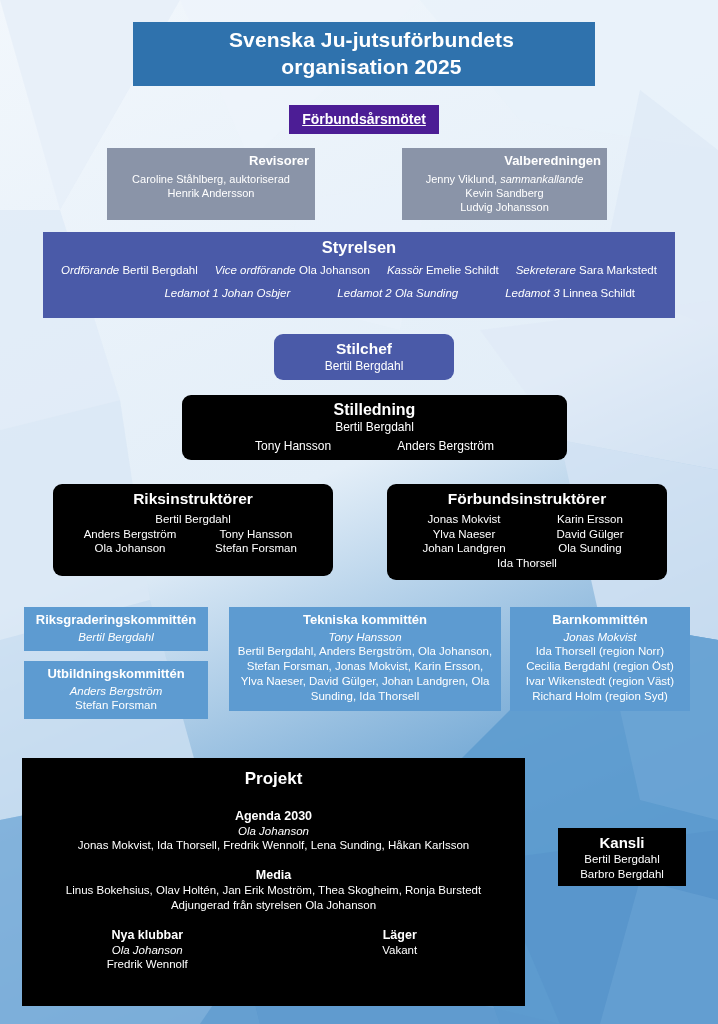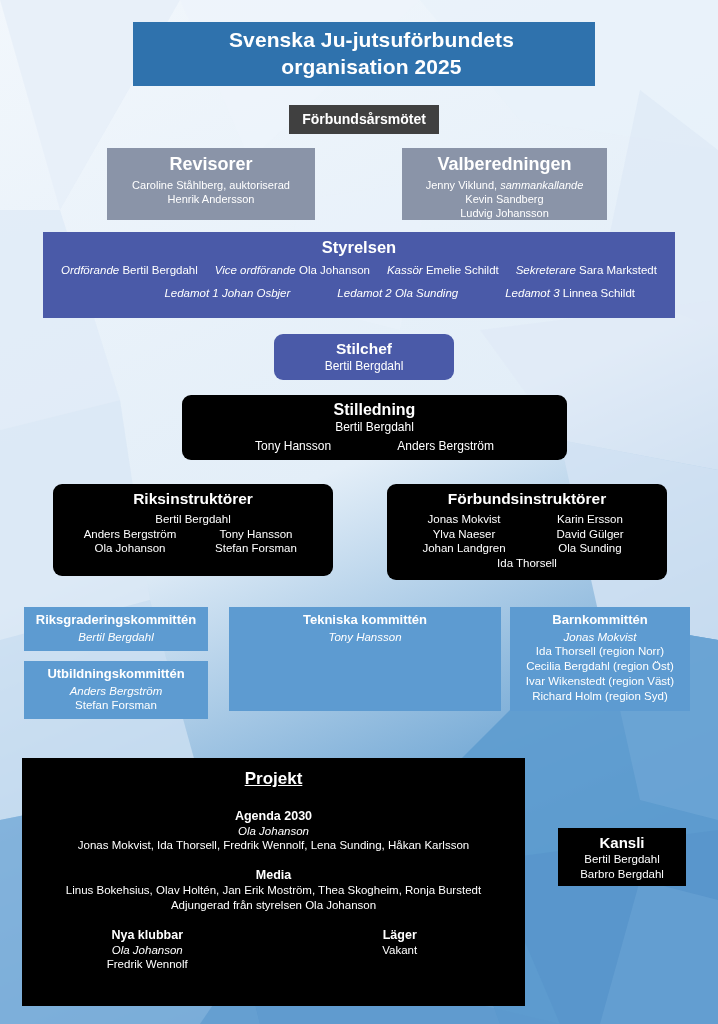--- a/index.html
+++ b/index.html
@@ -45,21 +45,21 @@
     font-weight: bold;
     display: block;
   }
   .node .sub {
     display: block;
   }
   .ital { font-style: italic; }
 
   
   .c-header   { background: #2f72ad; }
-  .c-light    { background: #404040; }
+  .c-light    { background: #4c1d95; text-decoration: underline; }
   .c-gray     { background: #8a94a8; }
   .c-purple   { background: #4a5aa8; }
   .c-blue     { background: #000000; }
   .c-midblue  { background: #5d9bd1; }
 
   .rounded { border-radius: 9px; }
 
   
   #title-box {
     left: 133px; top: 22px; width: 462px; height: 64px;
@@ -71,21 +71,21 @@
   #title-box .t-line { display: block; }
 
   #agm-box {
     left: 289px; top: 105px; width: 150px; height: 29px;
     font-size: 14px; font-weight: bold;
     display: flex; align-items: center; justify-content: center;
   }
 
   #revisorer-box  { left: 107px; top: 148px; width: 208px; height: 72px; font-size: 11px; }
   #valbered-box   { left: 402px; top: 148px; width: 205px; height: 72px; font-size: 11px; }
-  .c-gray .title  { font-size: 18px; margin-bottom: 2px; }
+  .c-gray .title  { font-size: 13px; margin-bottom: 2px; text-align: right; }
 
   #styrelsen-box  { left: 43px; top: 232px; width: 632px; height: 86px; font-size: 11.5px; }
   #styrelsen-box .title { font-size: 16.5px; margin-bottom: 5px; }
   .row-roles {
     display: flex; justify-content: space-between;
     padding: 0 12px; margin-bottom: 8px;
   }
   .row-roles2 {
     display: flex; justify-content: flex-end;
     padding: 0 34px;
@@ -114,21 +114,21 @@
   #riksgrad-box { left: 24px; top: 607px; width: 184px; height: 44px; font-size: 11.5px; }
   #utbild-box   { left: 24px; top: 661px; width: 184px; height: 58px; font-size: 11.5px; }
   #tekniska-box { left: 229px; top: 607px; width: 272px; height: 104px; font-size: 11.5px; }
   #barn-box     { left: 510px; top: 607px; width: 180px; height: 104px; font-size: 11.5px; }
   .c-midblue .title { font-size: 13px; margin-bottom: 1px; }
 
   #projekt-box {
     left: 22px; top: 758px; width: 503px; height: 248px;
     font-size: 11.5px; padding-top: 10px;
   }
-  #projekt-box > .title { font-size: 17px; margin-bottom: 18px; text-decoration: underline; }
+  #projekt-box > .title { font-size: 17px; margin-bottom: 18px; }
   .proj-single { margin-bottom: 14px; }
   .proj-single .p-name { font-weight: bold; font-size: 12.5px; }
   .proj-grid {
     display: flex; gap: 14px; margin-bottom: 14px;
   }
   .proj-grid > div { flex: 1; }
   .proj-grid .p-name { font-weight: bold; font-size: 12.5px; }
 
   #kansli-box { left: 558px; top: 828px; width: 128px; height: 58px; font-size: 11.5px; }
   #kansli-box .title { font-size: 15px; }
@@ -259,20 +259,21 @@
 
   <div class="node c-midblue" id="utbild-box">
     <span class="title">Utbildningskommittén</span>
     <span class="sub ital">Anders Bergström</span>
     <span class="sub">Stefan Forsman</span>
   </div>
 
   <div class="node c-midblue" id="tekniska-box">
     <span class="title">Tekniska kommittén</span>
     <span class="sub ital">Tony Hansson</span>
+    <span class="sub">Bertil Bergdahl, Anders Bergström, Ola Johanson, Stefan Forsman, Jonas Mokvist, Karin Ersson, Ylva Naeser, David Gülger, Johan Landgren, Ola Sunding, Ida Thorsell</span>
   </div>
 
   <div class="node c-midblue" id="barn-box">
     <span class="title">Barnkommittén</span>
     <span class="sub ital">Jonas Mokvist</span>
     <span class="sub">Ida Thorsell (region Norr)</span>
     <span class="sub">Cecilia Bergdahl (region Öst)</span>
     <span class="sub">Ivar Wikenstedt (region Väst)</span>
     <span class="sub">Richard Holm (region Syd)</span>
   </div>

